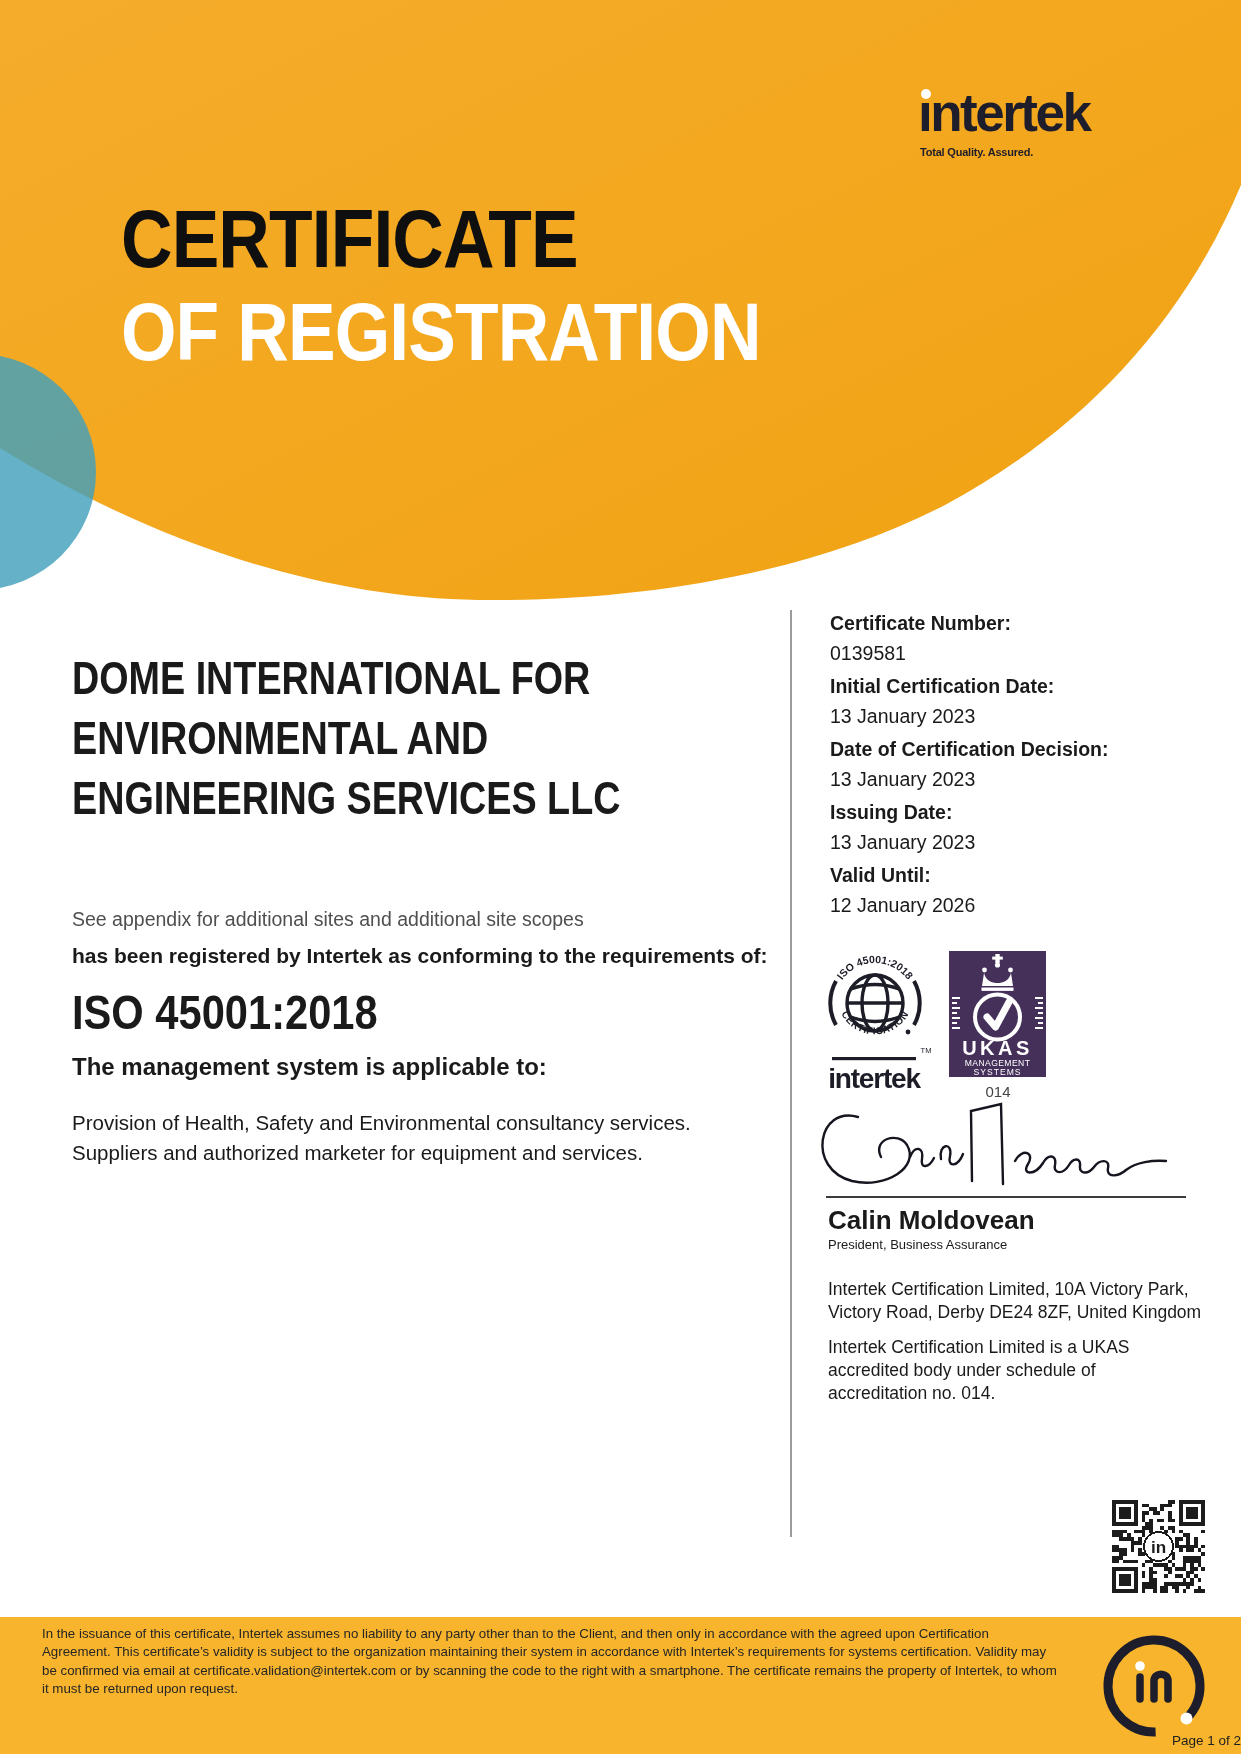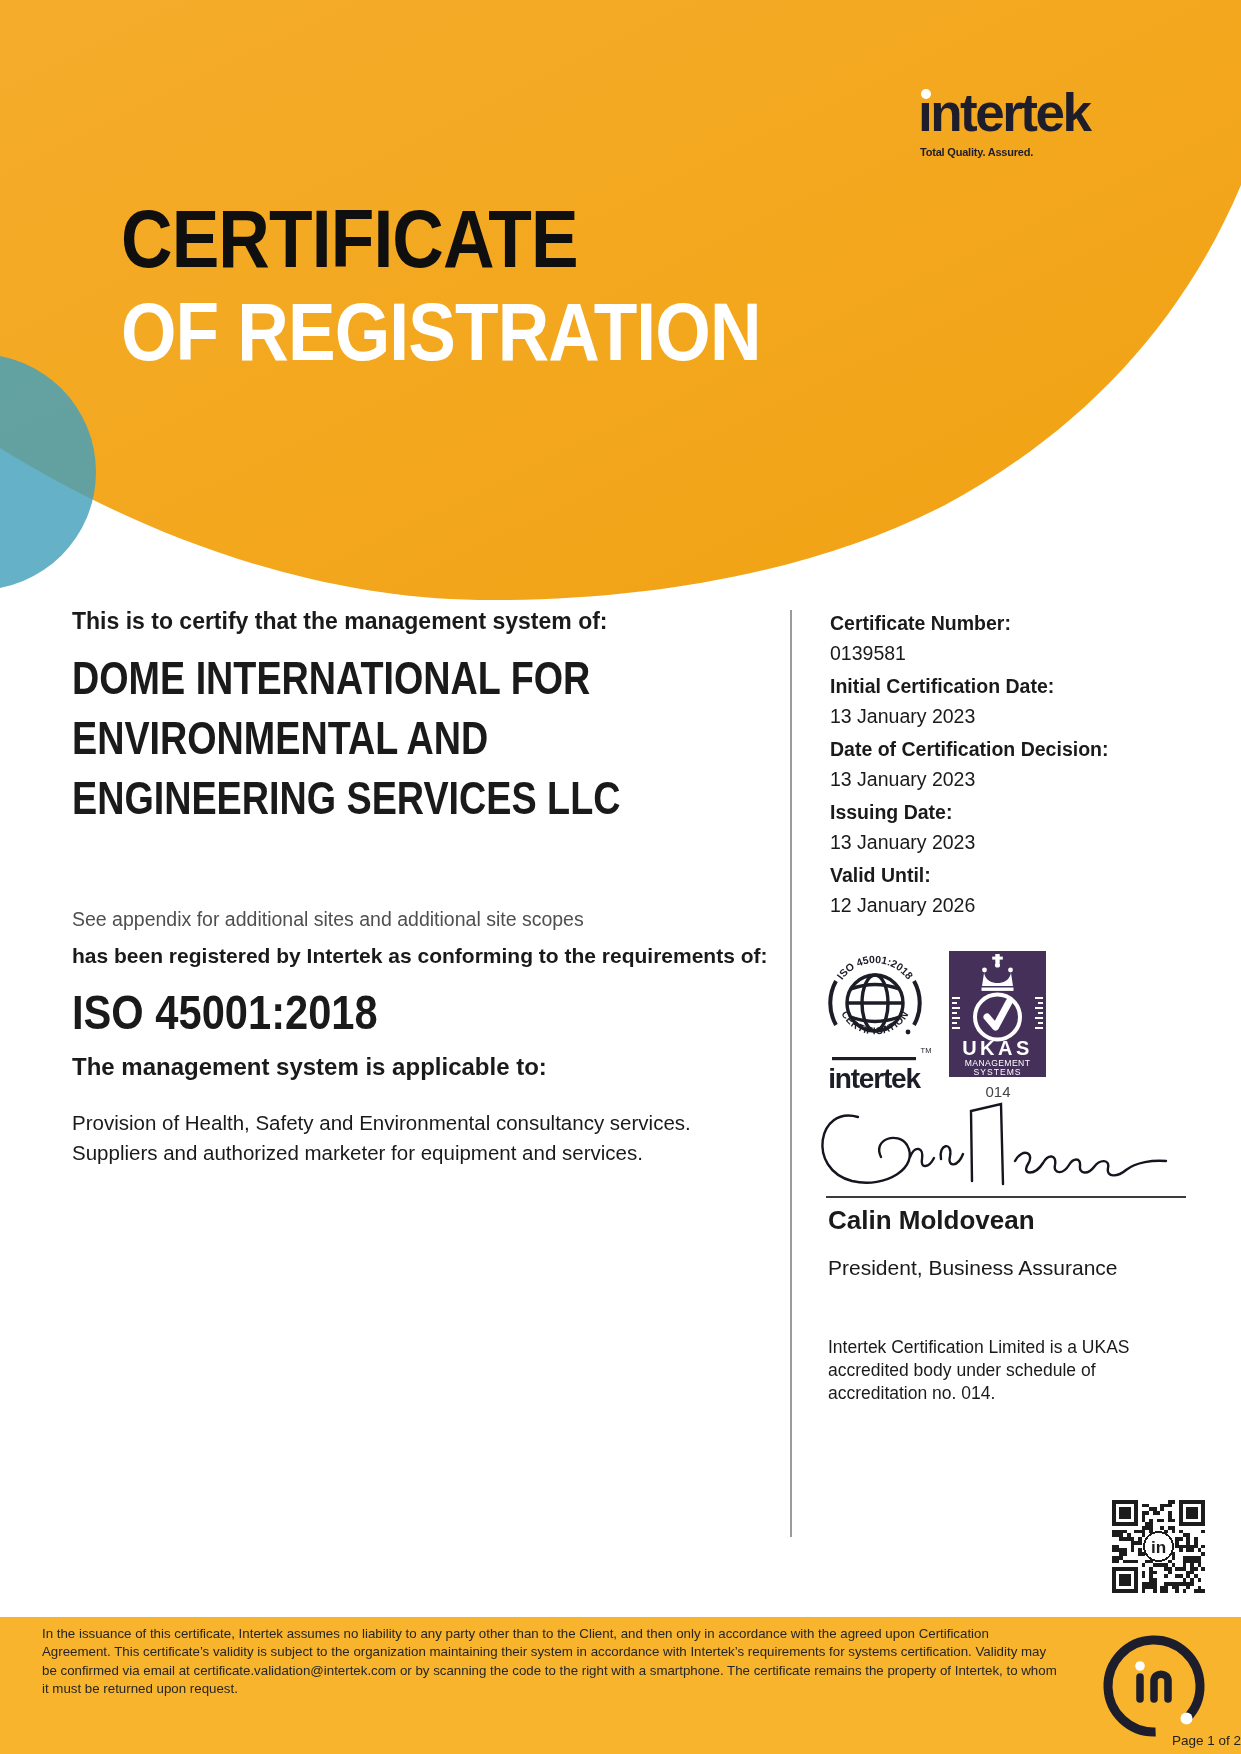--- a/index.html
+++ b/index.html
@@ -43,21 +43,21 @@
     transform:scaleX(0.85);transform-origin:left center;
   }
   .applicable{font-size:24px;font-weight:700;}
   .scope-line{font-size:20.5px;line-height:30px;white-space:nowrap;}
   
   .divider{width:2px;background:#9b9b9b;}
   .field-label{font-size:19.5px;font-weight:700;}
   .field-value{font-size:19.5px;margin-top:7px;}
   .sig-line{height:2px;background:#3c3c3c;}
   .sig-name{font-size:26px;font-weight:700;}
-  .sig-role{font-size:21px;margin-top:19px;}
+  .sig-role{font-size:13px;}
   .sig-small{font-size:17.5px;line-height:23px;}
   .ukas-number{font-size:15px;color:#444;}
   
   .footer-band{left:0;top:1617px;width:1241px;height:137px;background:#F7B42C;}
   .disclaimer{
     position:absolute;left:42px;top:8px;width:1015px;
     font-size:13.3px;line-height:18.4px;color:#262626;
   }
   .page-label{
     position:absolute;left:0;top:116px;width:1241px;text-align:right;
@@ -84,21 +84,20 @@
 
   <div class="abs" style="left:918px;top:88px;">
     <div class="logo-word">ıntertek</div>
     <div class="logo-idot"></div>
   </div>
   <div class="abs logo-tagline" style="left:920px;top:146px;">Total Quality. Assured.</div>
 
   <div class="abs title-line title-black" style="left:121px;top:198px;">CERTIFICATE</div>
   <div class="abs title-line title-white" style="left:121px;top:291px;">OF REGISTRATION</div>
 
-  <div class="abs intro" style="left:72px;top:608px;">This is to certify that the management system of:</div>
 
   <div class="abs" style="left:72px;top:648px;">
     <div class="company-line">DOME INTERNATIONAL FOR</div>
     <div class="company-line">ENVIRONMENTAL AND</div>
     <div class="company-line">ENGINEERING SERVICES LLC</div>
   </div>
 
 
   <div class="abs appendix" style="left:72px;top:908px;">See appendix for additional sites and additional site scopes</div>
 
@@ -203,20 +202,21 @@
     <g fill="none" stroke="#15151f" stroke-width="2.4" stroke-linecap="round">
       <path d="M48,22 C8,10 -4,74 42,86 C76,94 110,72 97,50 C88,36 62,44 71,62"></path>
       <path d="M100,62 c5,-12 14,-10 12,2 c-2,10 7,9 12,-1 m7,1 c-3,-15 12,-18 9,-3 c-3,12 8,11 13,-2"></path>
       <path d="M162,86 L161,16 L191,9 L193,89"></path>
       <path d="M205,66 c8,-14 20,-8 13,3 c-7,11 7,12 15,-1 c5,-9 14,-9 12,2 c-2,9 8,10 14,0 c4,-7 12,-8 11,1 c-1,8 8,9 14,1 c6,-8 16,-8 14,1 c-2,10 10,9 18,2 c10,-8 27,-10 40,-9"></path>
     </g>
   </svg>
   <div class="abs sig-line" style="left:826px;top:1196px;width:360px;"></div>
   <div class="abs sig-name" style="left:828px;top:1205px;">Calin Moldovean</div>
   <div class="abs sig-role" style="left:828px;top:1237px;">President, Business Assurance</div>
+  <div class="abs sig-small" style="left:828px;top:1278px;width:390px;">Intertek Certification Limited, 10A Victory Park, Victory Road, Derby DE24 8ZF, United Kingdom</div>
   <div class="abs sig-small" style="left:828px;top:1336px;width:330px;">Intertek Certification Limited is a UKAS accredited body under schedule of accreditation no. 014.</div>
 
   <svg id="qr" class="abs" style="left:1112px;top:1500px;" width="93" height="93" viewBox="0 0 25 25" shape-rendering="crispEdges">
       <rect x="0" y="0" width="25" height="25" fill="#ffffff"></rect>
       <rect x="15" y="0" width="1" height="1" fill="#1c1c1c"></rect>
       <rect x="16" y="0" width="1" height="1" fill="#1c1c1c"></rect>
       <rect x="8" y="1" width="1" height="1" fill="#1c1c1c"></rect>
       <rect x="9" y="1" width="1" height="1" fill="#1c1c1c"></rect>
       <rect x="13" y="1" width="1" height="1" fill="#1c1c1c"></rect>
       <rect x="14" y="1" width="1" height="1" fill="#1c1c1c"></rect>

